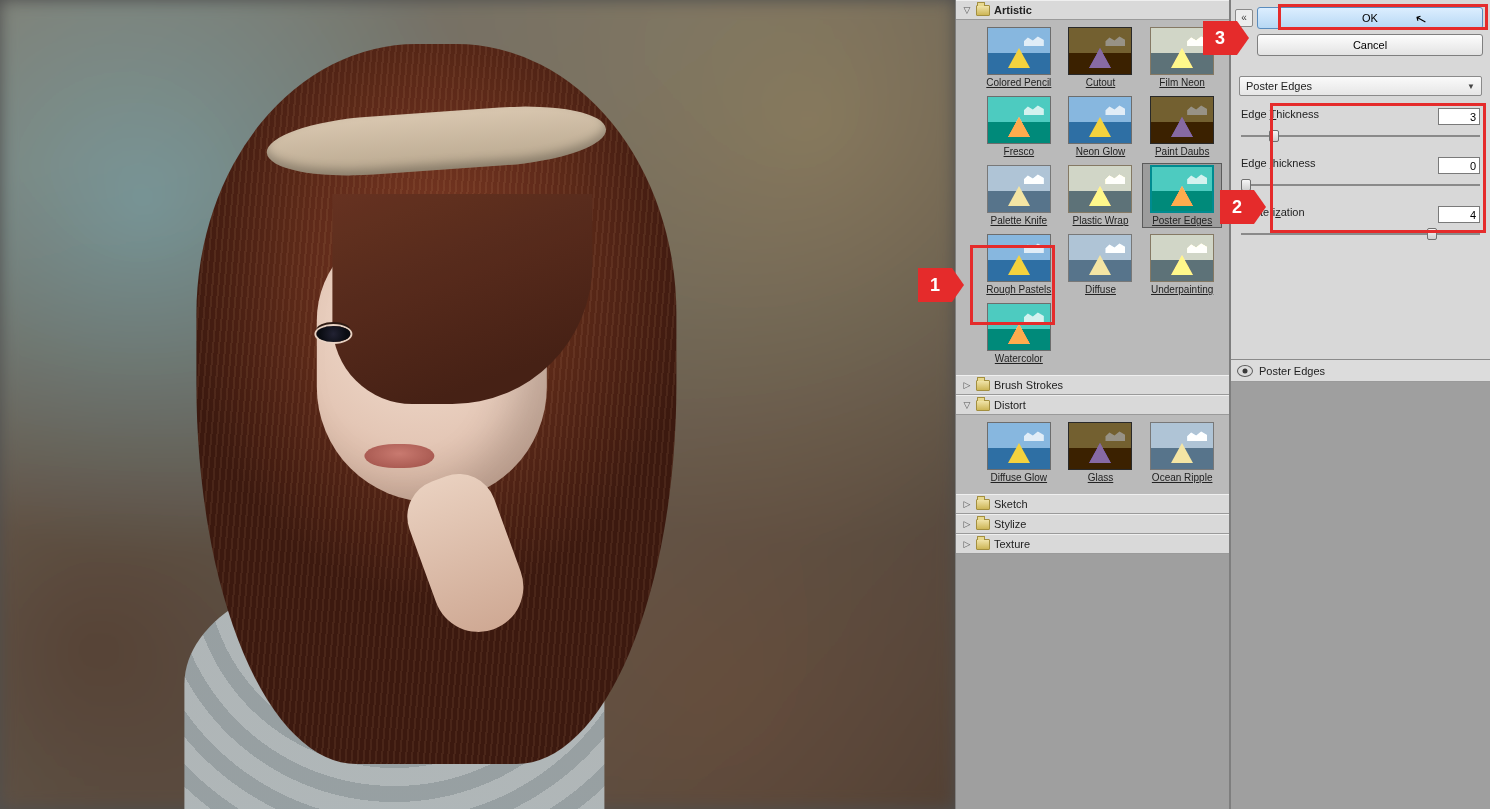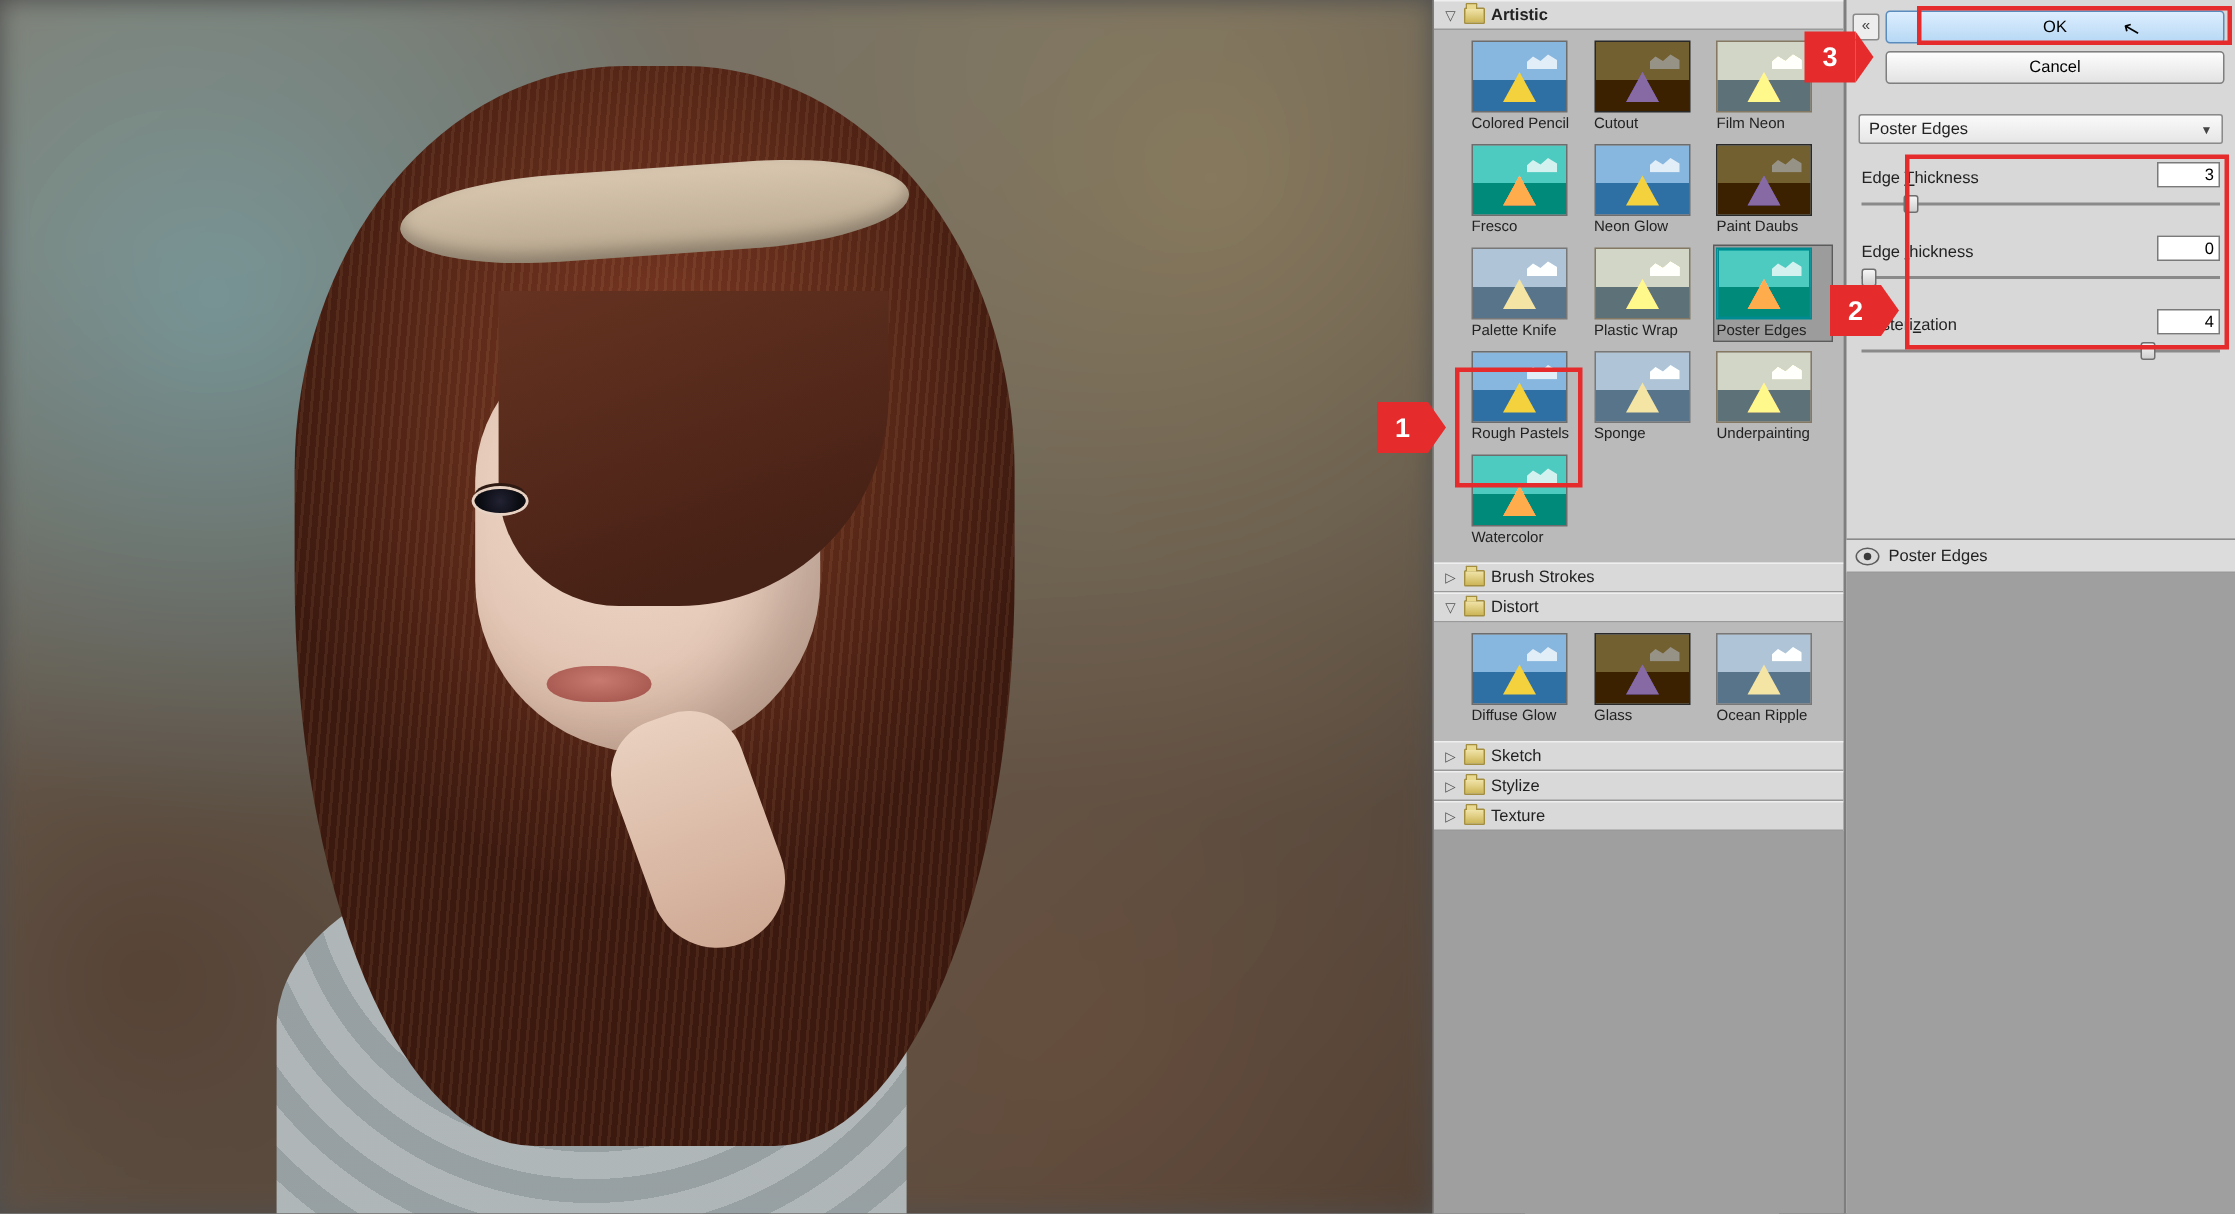--- a/index.html
+++ b/index.html
@@ -130,23 +130,24 @@
   }
   .cat-header.bold .label { font-weight:bold; }
   .thumb-grid {
     display: grid;
     grid-template-columns: repeat(3, 1fr);
     gap: 6px 4px;
     padding: 6px 8px 10px 24px;
     background: #bababa;
   }
   .thumb {
-    display:flex; flex-direction:column; align-items:flex-start;
+    display:flex; flex-direction:column; align-items:center;
     cursor:pointer;
     padding:1px;
+    text-decoration:underline;
   }
   .thumb .art {
     width: 64px; height: 48px;
     border:1px solid #6d6d6d;
     background: linear-gradient(#87b7df 0 55%, #2e6fa4 55% 100%);
     position:relative;
     overflow:hidden;
   }
   .thumb .art::after{
     content:""; position:absolute; left:50%; bottom:6px; transform:translateX(-50%);
@@ -219,21 +220,21 @@
     display:flex; align-items:center; justify-content:space-between;
     padding:0 6px; cursor:pointer;
   }
   .filter-select .caret { font-size:8px; color:#444; }
 
   .param-block { padding: 2px 10px 4px 10px; }
   .param {
     margin-bottom: 14px;
   }
   .param .row1 {
-    display:flex; justify-content:space-between; align-items:flex-end;
+    display:flex; justify-content:space-between; align-items:flex-start;
     margin-bottom:4px;
   }
   .param .row1 .lbl { color:#222; }
   .param .row1 .lbl u { text-decoration:underline; }
   .param input[type=text]{
     width:42px; height:17px;
     border:1px solid #7a7a7a; background:#fff;
     text-align:right; padding:0 3px; font-size:11px;
   }
   .slider {
@@ -360,21 +361,21 @@
       <div class="thumb variant-e selected">
         <div class="art"></div>
         <div class="cap">Poster Edges</div>
       </div>
       <div class="thumb ">
         <div class="art"></div>
         <div class="cap">Rough Pastels</div>
       </div>
       <div class="thumb variant-c">
         <div class="art"></div>
-        <div class="cap">Sponge</div>
+        <div class="cap">Diffuse</div>
       </div>
       <div class="thumb variant-d">
         <div class="art"></div>
         <div class="cap">Underpainting</div>
       </div>
       <div class="thumb variant-e">
         <div class="art"></div>
         <div class="cap">Watercolor</div>
       </div>
     </div>

